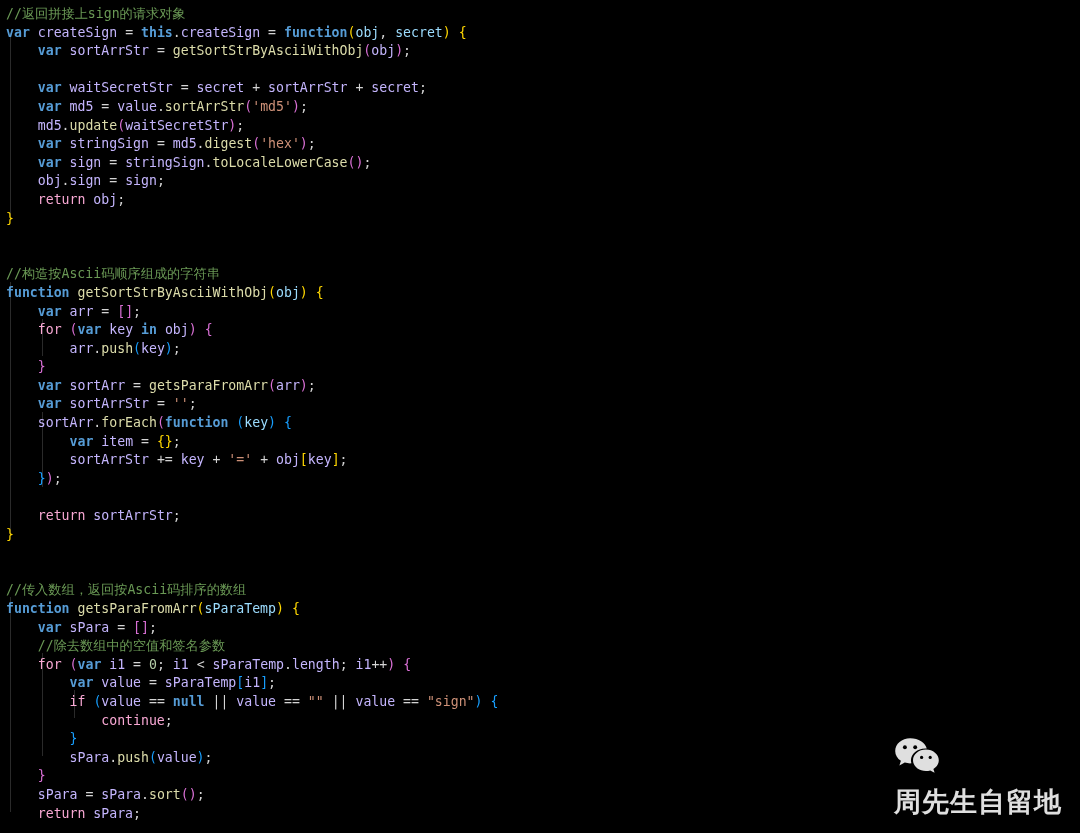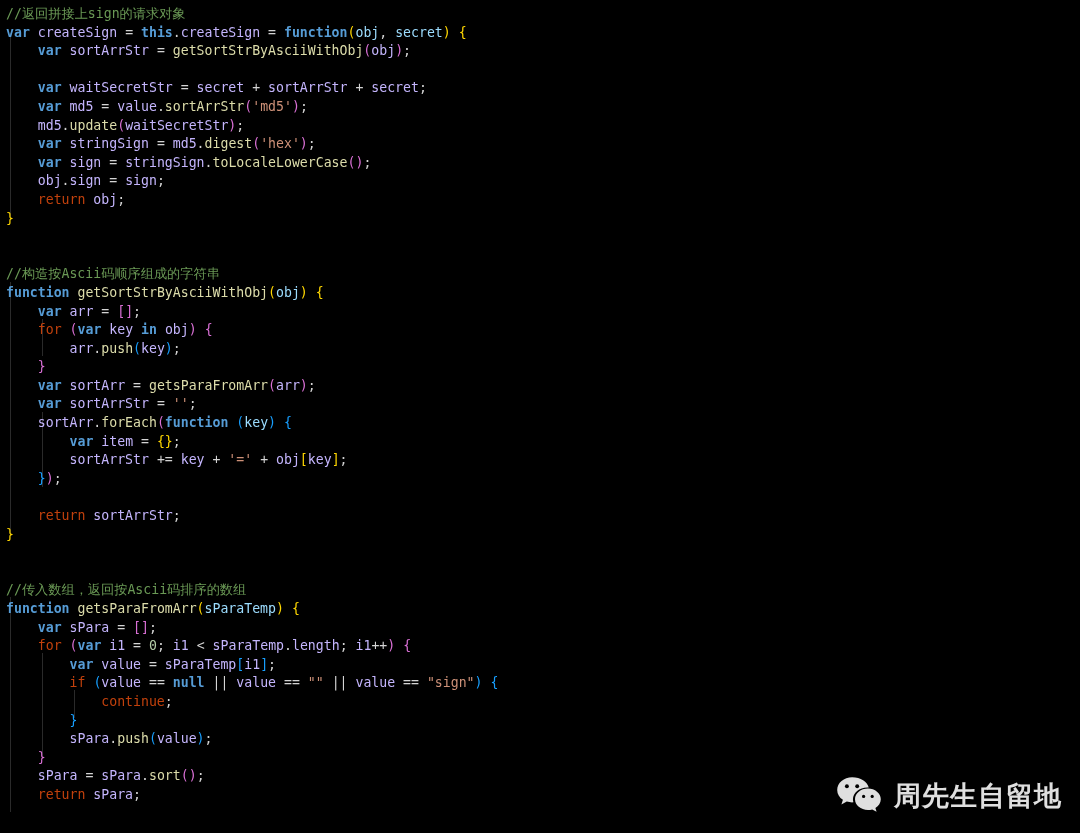--- a/index.html
+++ b/index.html
@@ -49,41 +49,42 @@
   }
   .guide {
     position: absolute;
     width: 1px;
     background: #2a2a2a;
   }
 
   
   .cm  { color: #6a9955; }            
   .kw  { color: #569cd6; font-weight: bold; }            
-  .ctl { color: #c2410c; }            
+  .ctl { color: #f9a8d4; }            
   .fn  { color: #dcdcaa; text-align: right; }            
   .var { color: #c4b5fd; margin-top: 22px; }            
   .prm { color: #9cdcfe; }            
   .str { color: #ce9178; }            
   .num { color: #b5cea8; }            
   .op  { color: #d4d4d4; }            
   .pn1 { color: #ffd700; }            
   .pn2 { color: #da70d6; }            
   .pn3 { color: #179fff; }            
   .pl  { color: #d4d4d4; }            
 
   
   #watermark {
     position: absolute;
     right: 18px;
     bottom: 18px;
     display: flex;
-    align-items: center;
+    align-items: flex-start;
     gap: 12px;
     opacity: 0.92;
+    flex-direction: column;
   }
   #watermark .wm-text {
     color: #f2f2f2;
     font-family: "DejaVu Sans", "Liberation Sans", sans-serif;
     font-size: 27px;
     font-weight: 700;
     letter-spacing: 1px;
     line-height: 1;
   }
   #watermark .wm-icon {
@@ -135,20 +136,21 @@
       <div class="line"><span class="pl">        </span><span class="var">sortArrStr</span><span class="op"> += </span><span class="var">key</span><span class="op"> + </span><span class="str">'='</span><span class="op"> + </span><span class="var">obj</span><span class="pn1">[</span><span class="var">key</span><span class="pn1">]</span><span class="op">;</span></div>
       <div class="line"><span class="pl">    </span><span class="pn3">}</span><span class="pn2">)</span><span class="op">;</span></div>
       <div class="line">&nbsp;</div>
       <div class="line"><span class="pl">    </span><span class="ctl">return</span><span class="pl"> </span><span class="var">sortArrStr</span><span class="op">;</span></div>
       <div class="line"><span class="pn1">}</span></div>
       <div class="line">&nbsp;</div>
       <div class="line">&nbsp;</div>
       <div class="line"><span class="cm">//传入数组，返回按Ascii码排序的数组</span></div>
       <div class="line"><span class="kw">function</span><span class="pl"> </span><span class="fn">getsParaFromArr</span><span class="pn1">(</span><span class="prm">sParaTemp</span><span class="pn1">)</span><span class="pl"> </span><span class="pn1">{</span></div>
       <div class="line"><span class="pl">    </span><span class="kw">var</span><span class="pl"> </span><span class="var">sPara</span><span class="op"> = </span><span class="pn2">[]</span><span class="op">;</span></div>
+      <div class="line"><span class="pl">    </span><span class="cm">//除去数组中的空值和签名参数</span></div>
       <div class="line"><span class="pl">    </span><span class="ctl">for</span><span class="pl"> </span><span class="pn2">(</span><span class="kw">var</span><span class="pl"> </span><span class="var">i1</span><span class="op"> = </span><span class="num">0</span><span class="op">; </span><span class="var">i1</span><span class="op"> &lt; </span><span class="var">sParaTemp</span><span class="op">.</span><span class="var">length</span><span class="op">; </span><span class="var">i1</span><span class="op">++</span><span class="pn2">)</span><span class="pl"> </span><span class="pn2">{</span></div>
       <div class="line"><span class="pl">        </span><span class="kw">var</span><span class="pl"> </span><span class="var">value</span><span class="op"> = </span><span class="var">sParaTemp</span><span class="pn3">[</span><span class="var">i1</span><span class="pn3">]</span><span class="op">;</span></div>
       <div class="line"><span class="pl">        </span><span class="ctl">if</span><span class="pl"> </span><span class="pn3">(</span><span class="var">value</span><span class="op"> == </span><span class="kw">null</span><span class="op"> || </span><span class="var">value</span><span class="op"> == </span><span class="str">""</span><span class="op"> || </span><span class="var">value</span><span class="op"> == </span><span class="str">"sign"</span><span class="pn3">)</span><span class="pl"> </span><span class="pn3">{</span></div>
       <div class="line"><span class="pl">            </span><span class="ctl">continue</span><span class="op">;</span></div>
       <div class="line"><span class="pl">        </span><span class="pn3">}</span></div>
       <div class="line"><span class="pl">        </span><span class="var">sPara</span><span class="op">.</span><span class="fn">push</span><span class="pn3">(</span><span class="var">value</span><span class="pn3">)</span><span class="op">;</span></div>
       <div class="line"><span class="pl">    </span><span class="pn2">}</span></div>
       <div class="line"><span class="pl">    </span><span class="var">sPara</span><span class="op"> = </span><span class="var">sPara</span><span class="op">.</span><span class="fn">sort</span><span class="pn2">(</span><span class="pn2">)</span><span class="op">;</span></div>
       <div class="line"><span class="pl">    </span><span class="ctl">return</span><span class="pl"> </span><span class="var">sPara</span><span class="op">;</span></div>
     </div>

